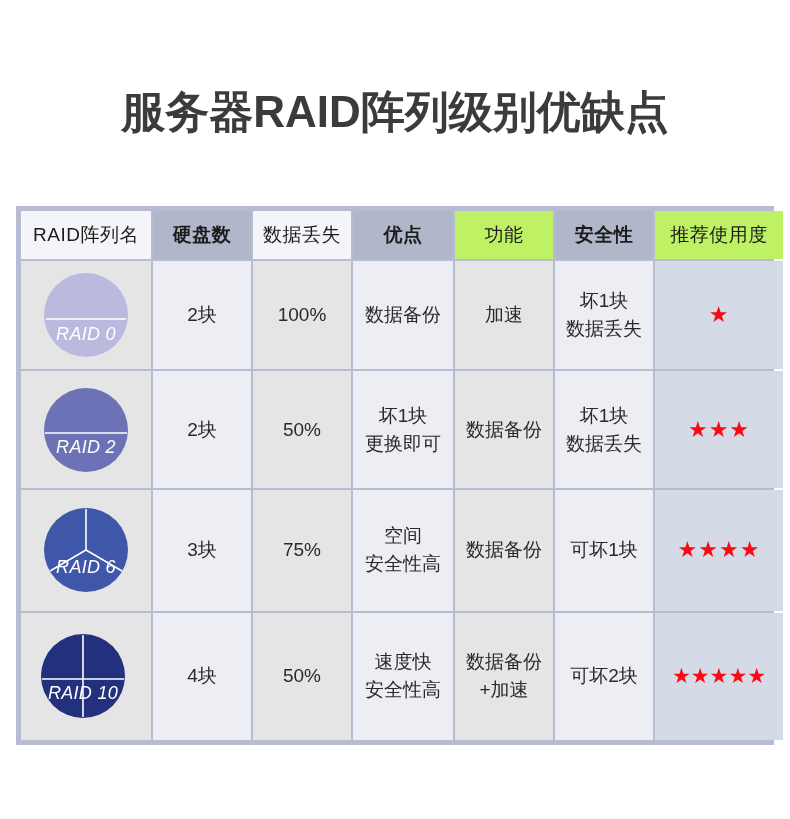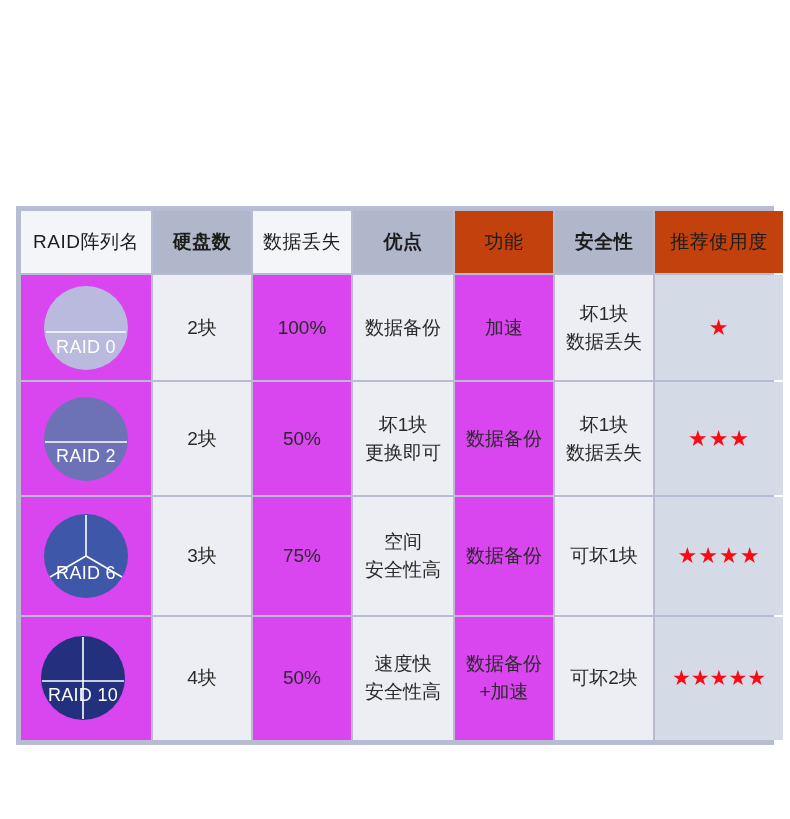--- a/index.html
+++ b/index.html
@@ -69,36 +69,36 @@
   col.c1 { width: 130px; }
   col.c2 { width: 98px; }
   col.c3 { width: 98px; }
   col.c4 { width: 100px; }
   col.c5 { width: 98px; }
   col.c6 { width: 98px; }
   col.c7 { width: 128px; }
 
   
   thead th {
-    height: 62px;
+    height: 48px;
     font-size: 19px;
     color: #1c1c1c;
     letter-spacing: 0.5px;
   }
   thead th.light { background: #f4f5f8; }
   thead th.dark  { background: #b1b7cb; font-weight: bold; }
-  thead th.white { background: #c2410c; }
+  thead th.white { background: #bef264; }
 
   
   tbody td {
     font-size: 19px;
     color: #2a2a2a;
     line-height: 28px;
   }
-  tbody td.shade-a { background: #d946ef; }
+  tbody td.shade-a { background: #e5e5e5; }
   tbody td.shade-b { background: #eceef3; }
   tbody td.shade-c { background: #d4dae6; }
 
   tbody tr.r1 td { height: 104px; }
   tbody tr.r2 td { height: 112px; }
   tbody tr.r3 td { height: 116px; }
   tbody tr.r4 td { height: 122px; }
 
   .cell-lines { display: block; }
   .cell-lines span { display: block; }
@@ -116,20 +116,21 @@
     position: absolute;
     left: 0;
     right: 0;
     top: 52px;
     text-align: center;
     font-size: 18px;
     color: #ffffff;
     letter-spacing: 0.3px;
     line-height: 18px;
     z-index: 3;
+    font-style: italic;
   }
   .disk svg {
     position: absolute;
     left: 0;
     top: 0;
     width: 84px;
     height: 84px;
     z-index: 2;
   }
   .disk-raid0  { background: #b9bade; }
@@ -150,20 +151,21 @@
     letter-spacing: 1px;
     white-space: nowrap;
   }
   .stars.s5 { font-size: 21px; letter-spacing: 0px; }
 </style>
 </head>
 <body>
 
 <div class="page">
 
+  <div class="title">服务器RAID阵列级别优缺点</div>
 
   <div class="table-wrap">
     <table class="raid-table">
       <colgroup>
         <col class="c1">
           <col class="c2">
           <col class="c3">
           <col class="c4">
         <col class="c5">
           <col class="c6">

